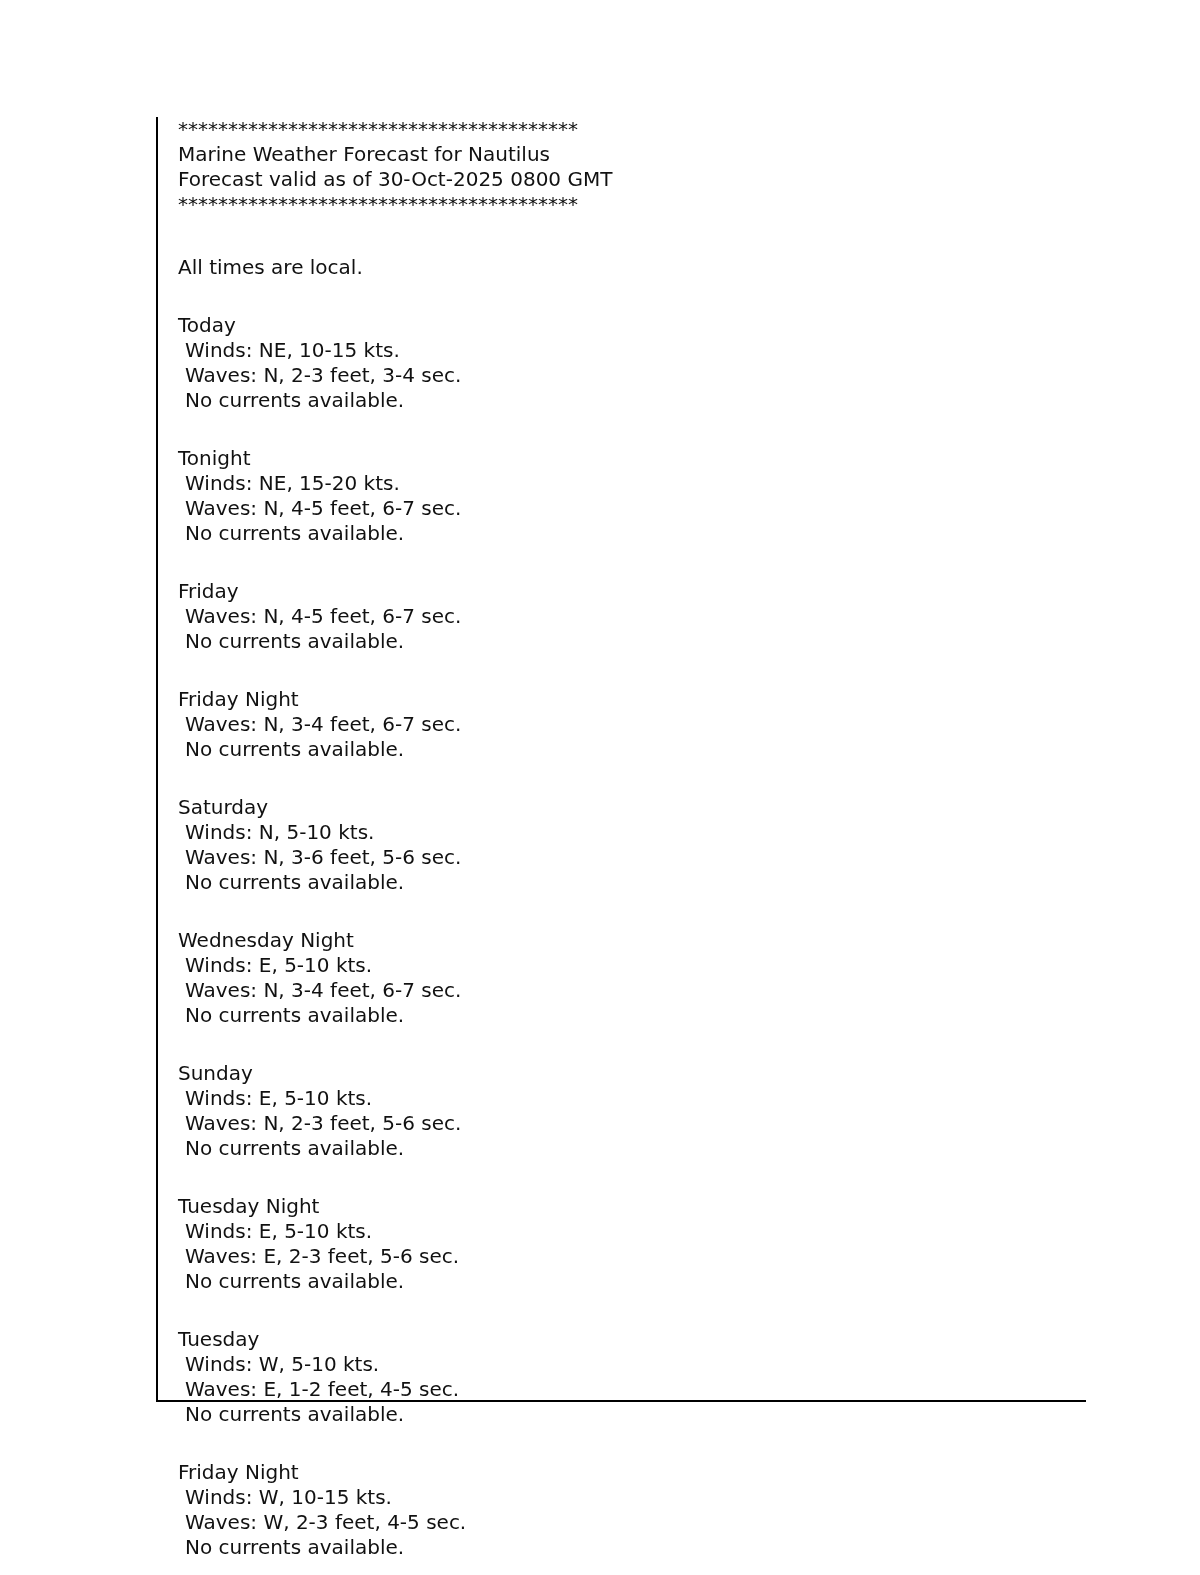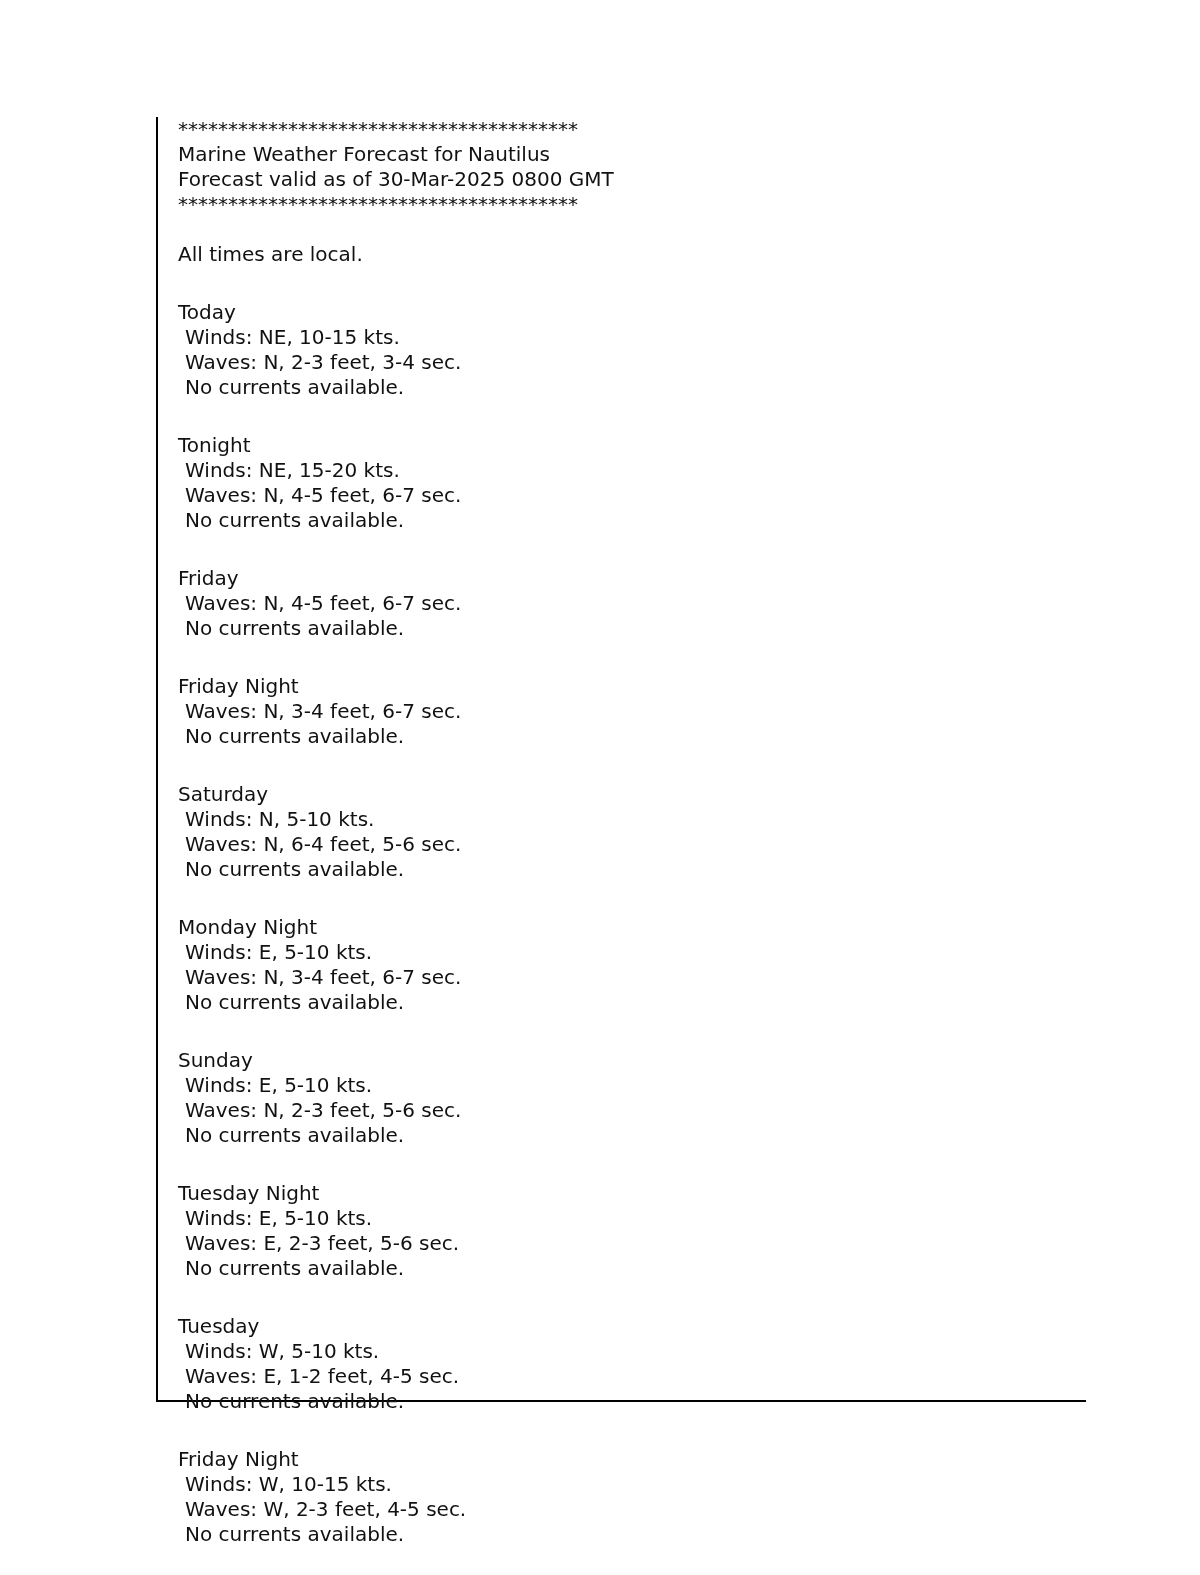--- a/index.html
+++ b/index.html
@@ -33,35 +33,35 @@
     line-height: 25px;
   }
   .line {
     height: 25px;
     white-space: pre;
   }
   .indent {
     padding-left: 7px;
   }
   .times-note {
-    margin-top: 25px;
+    margin-top: 38px;
   }
   .section {
     margin-top: 33px;
   }
 </style>
 </head>
 <body>
 
 <div class="frame"></div>
 
 <div class="content">
   <div class="line">****************************************</div>
   <div class="line">Marine Weather Forecast for Nautilus</div>
-  <div class="line">Forecast valid as of 30-Mar-2025 0800 GMT</div>
+  <div class="line">Forecast valid as of 30-Oct-2025 0800 GMT</div>
   <div class="line">****************************************</div>
   <div class="line times-note">All times are local.</div>
   <div id="sections">
   <div class="section">
     <div class="line">Today</div>
     <div class="line indent">Winds: NE, 10-15 kts.</div>
     <div class="line indent">Waves: N, 2-3 feet, 3-4 sec.</div>
     <div class="line indent">No currents available.</div>
   </div>
 
@@ -80,26 +80,26 @@
 
   <div class="section">
     <div class="line">Friday Night</div>
     <div class="line indent">Waves: N, 3-4 feet, 6-7 sec.</div>
     <div class="line indent">No currents available.</div>
   </div>
 
   <div class="section">
     <div class="line">Saturday</div>
     <div class="line indent">Winds: N, 5-10 kts.</div>
-    <div class="line indent">Waves: N, 6-4 feet, 5-6 sec.</div>
+    <div class="line indent">Waves: N, 3-6 feet, 5-6 sec.</div>
     <div class="line indent">No currents available.</div>
   </div>
 
   <div class="section">
-    <div class="line">Monday Night</div>
+    <div class="line">Wednesday Night</div>
     <div class="line indent">Winds: E, 5-10 kts.</div>
     <div class="line indent">Waves: N, 3-4 feet, 6-7 sec.</div>
     <div class="line indent">No currents available.</div>
   </div>
 
   <div class="section">
     <div class="line">Sunday</div>
     <div class="line indent">Winds: E, 5-10 kts.</div>
     <div class="line indent">Waves: N, 2-3 feet, 5-6 sec.</div>
     <div class="line indent">No currents available.</div>

